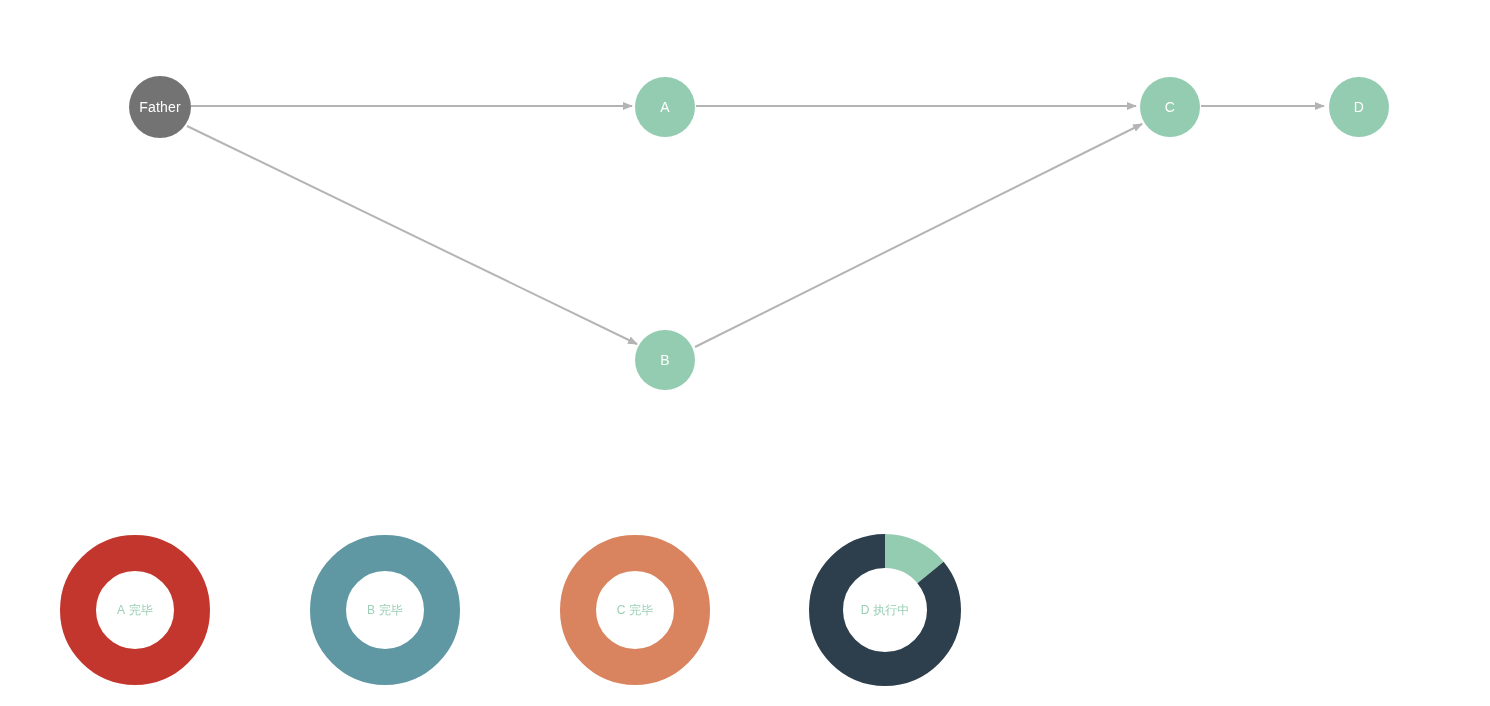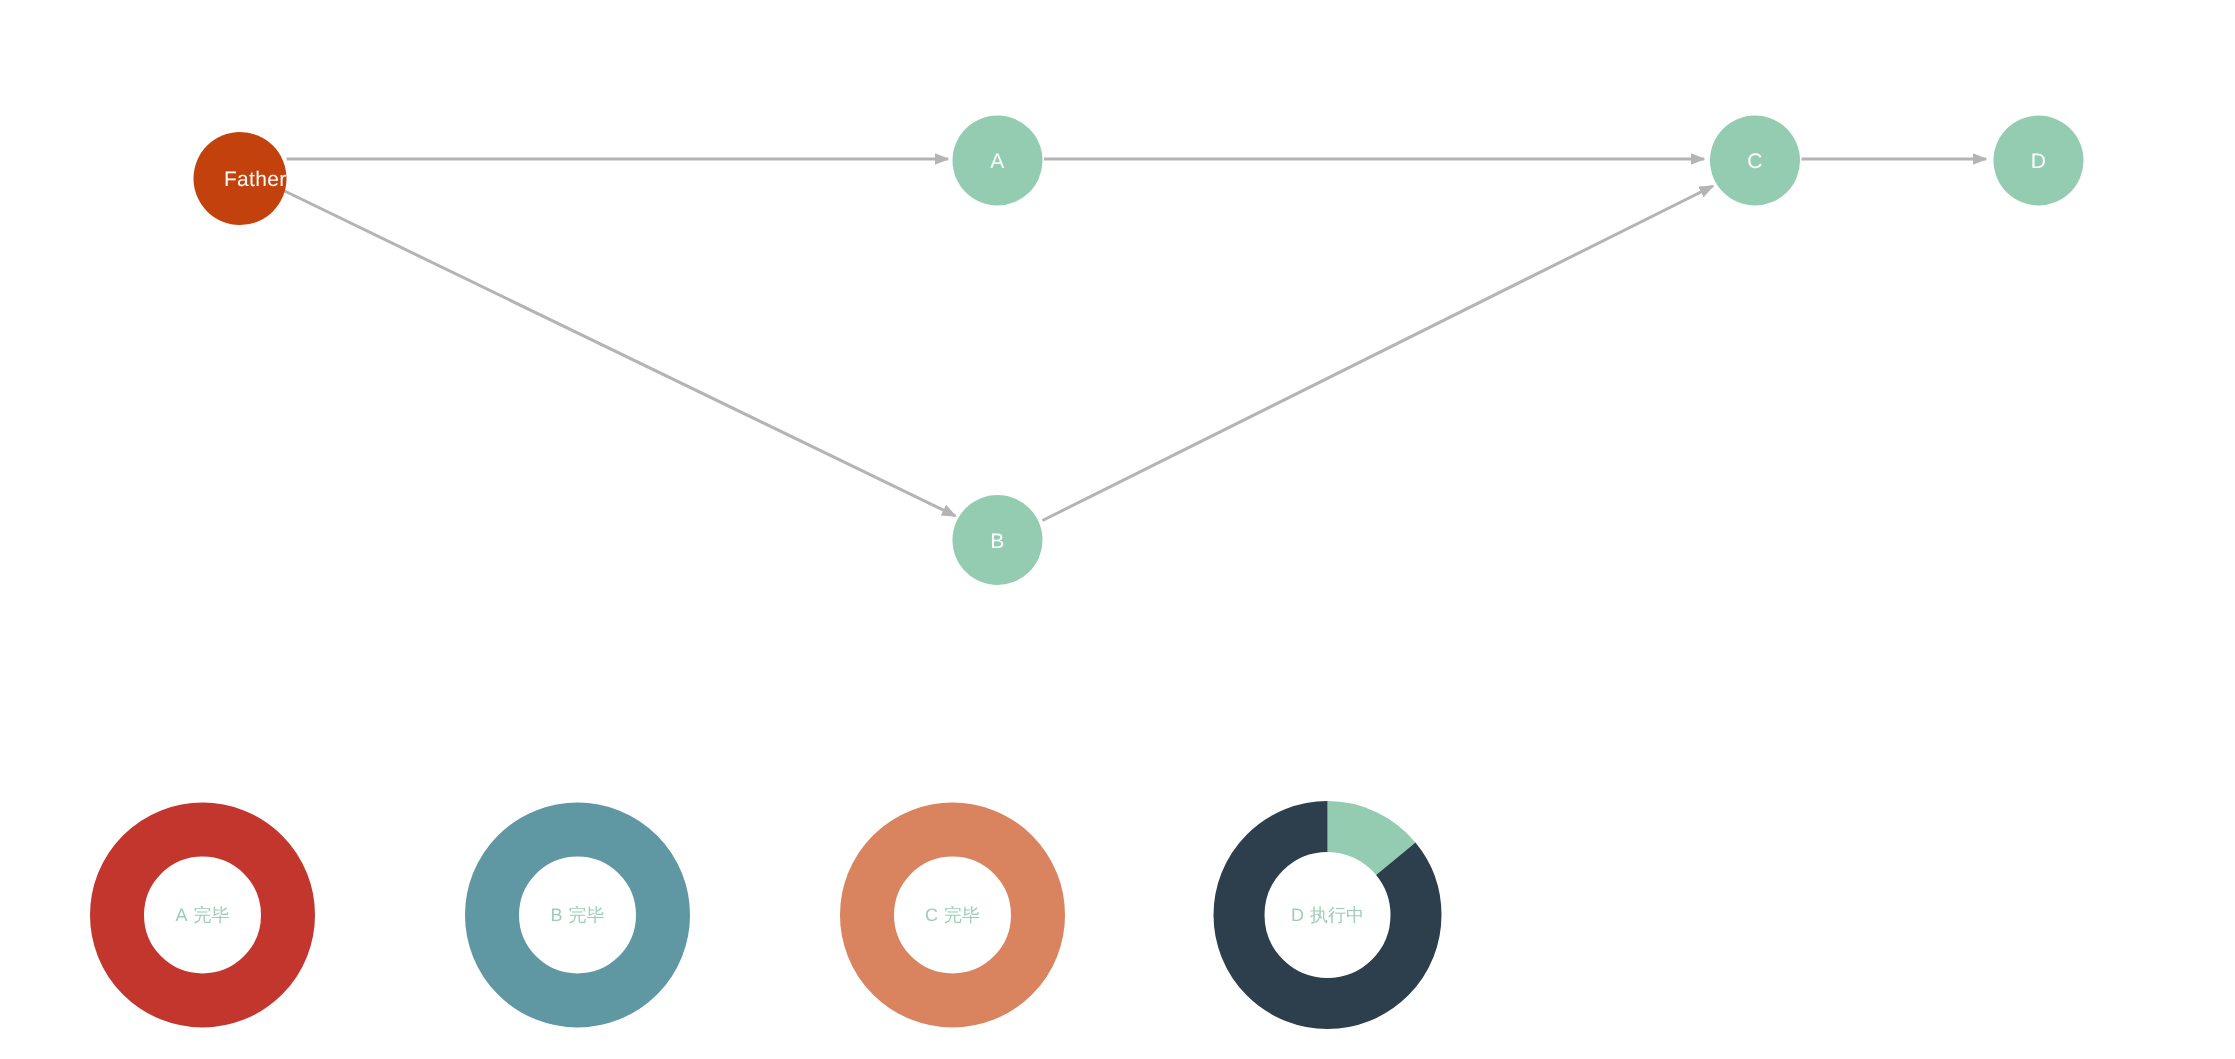--- a/index.html
+++ b/index.html
@@ -107,21 +107,21 @@
       <g id="edge-group" stroke="#b4b4b4" stroke-width="2" fill="none">
           <line x1="191" y1="106" x2="632" y2="106" stroke="#b4b4b4" marker-end="url(#arrowhead)"></line>
           <line x1="187" y1="126" x2="637" y2="344" stroke="#b4b4b4" marker-end="url(#arrowhead)"></line>
           <line x1="696" y1="106" x2="1136" y2="106" stroke="#b4b4b4" marker-end="url(#arrowhead)"></line>
           <line x1="695" y1="347" x2="1142" y2="124" stroke="#b4b4b4" marker-end="url(#arrowhead)"></line>
           <line x1="1201" y1="106" x2="1324" y2="106" stroke="#b4b4b4" marker-end="url(#arrowhead)"></line>
         </g>
     </svg>
 
     <div id="node-group">
-        <div class="graph-node" style="left: 129px; top: 88px; width: 62px; height: 62px; background: #c2410c; color: rgb(255, 255, 255); justify-content: flex-end;">
+        <div class="graph-node" style="left: 129px; top: 76px; width: 62px; height: 62px; background: #737373; color: rgb(255, 255, 255);">
           <span>Father</span>
         </div>
         <div class="graph-node" style="left: 635px; top: 77px; width: 60px; height: 60px; background: rgb(147, 204, 177); color: rgb(255, 255, 255);">
           <span>A</span>
         </div>
         <div class="graph-node" style="left: 635px; top: 330px; width: 60px; height: 60px; background: rgb(147, 204, 177); color: rgb(255, 255, 255);">
           <span>B</span>
         </div>
         <div class="graph-node" style="left: 1140px; top: 77px; width: 60px; height: 60px; background: rgb(147, 204, 177); color: rgb(255, 255, 255);">
           <span>C</span>

